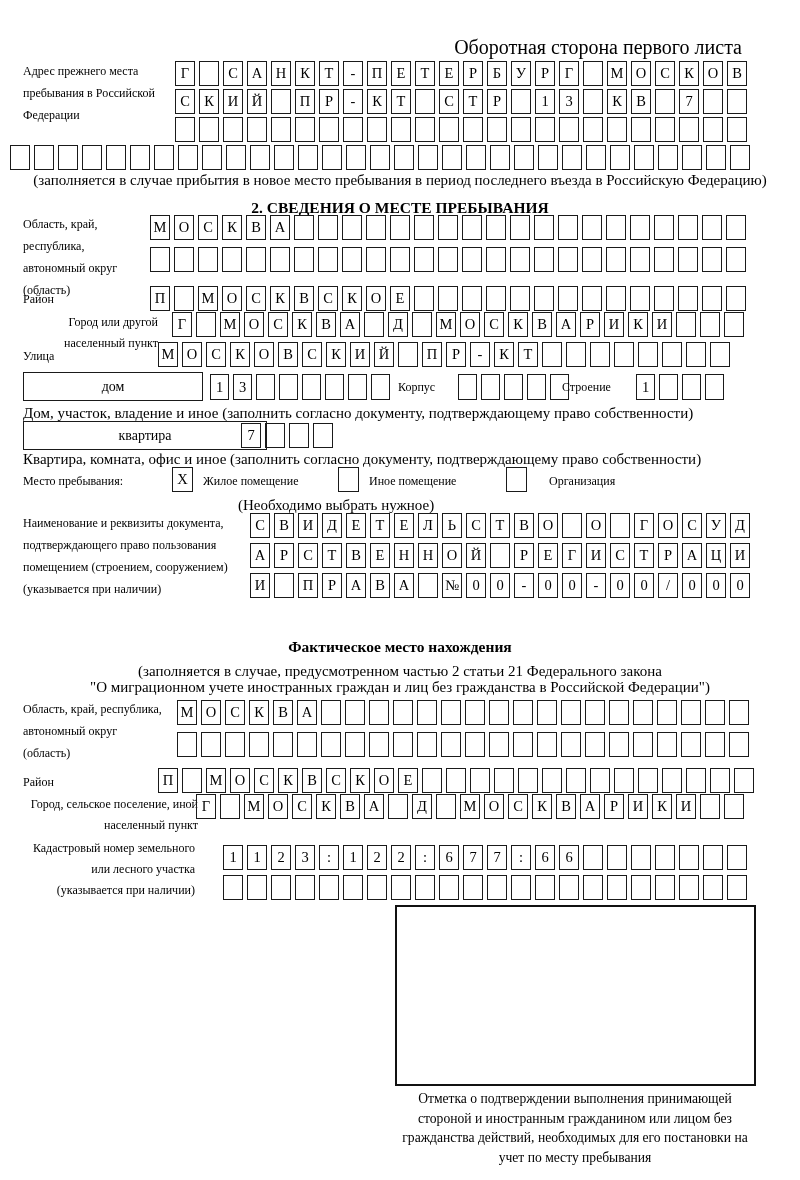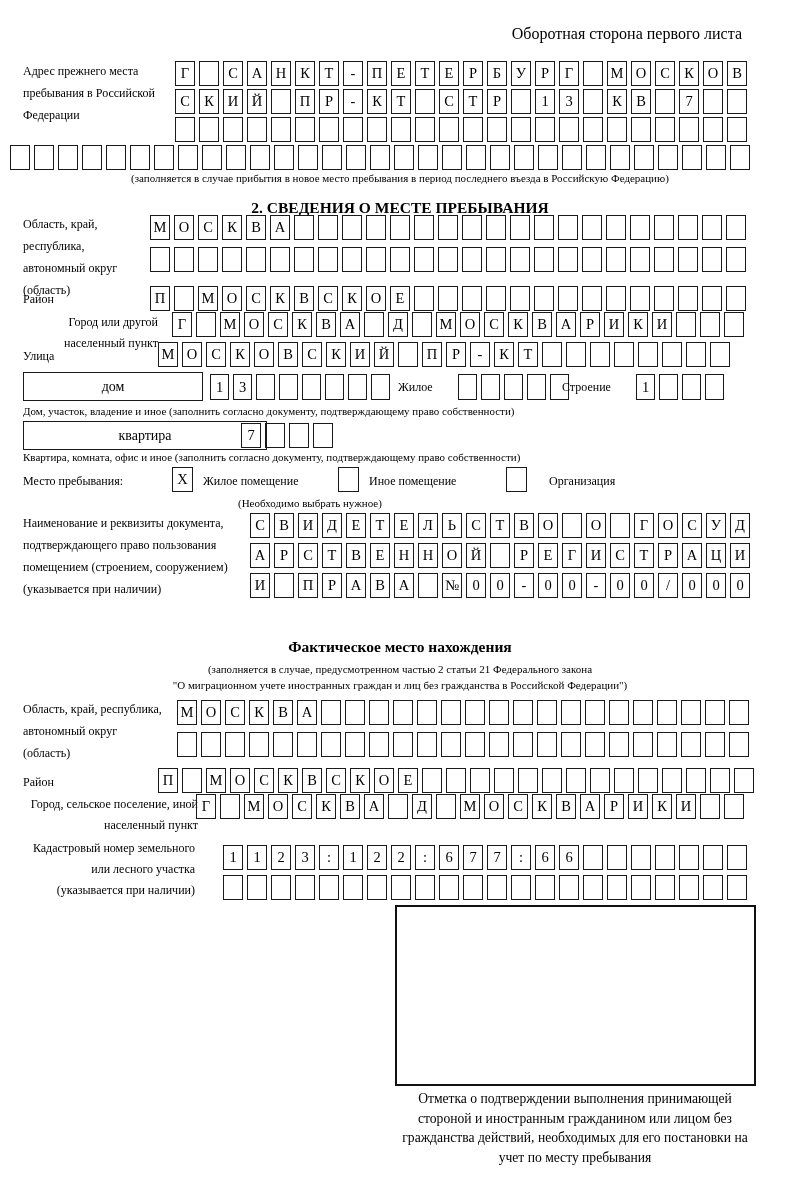--- a/index.html
+++ b/index.html
@@ -1,38 +1,38 @@
 <!DOCTYPE html>
 <html><head>
 <meta charset="utf-8">
 <style>
   html,body{margin:0;padding:0;background:#fff;}
   body{width:800px;height:1180px;position:relative;color:#000;
        font-family:"Liberation Serif", "DejaVu Serif", serif;}
   .lbl{position:absolute;font-size:12px;line-height:22px;}
   .lbl.lh21{line-height:21px;text-align:right;}
-  .note{position:absolute;font-size:11px;}
+  .note{position:absolute;font-size:15px;}
   .center{left:0;width:800px;text-align:center;}
   .title{position:absolute;font-weight:bold;font-size:15.5px;}
   .row{position:absolute;white-space:nowrap;height:26px;}
   .cb{display:inline-flex;align-items:center;justify-content:center;
       width:20px;height:25px;border:1.5px solid #1a1a1a;box-sizing:border-box;
       margin-right:4px;font-size:14.5px;vertical-align:top;overflow:hidden;}
   .p23 .cb{width:19px;height:26px;}
   .wbox{position:absolute;border:1.6px solid #1a1a1a;box-sizing:border-box;
         display:flex;align-items:center;justify-content:center;font-size:14px;}
   .chk{position:absolute;width:21px;height:25px;border:1.6px solid #1a1a1a;
        box-sizing:border-box;display:flex;align-items:center;justify-content:center;
        font-size:14.5px;}
   .bigbox{position:absolute;border:2px solid #111;background:#fff;}
 </style>
 </head>
 <body>
 
-<div class="note" style="top:25px;right:58px;font-size:16px;">Оборотная сторона первого листа</div>
+<div class="note" style="top:36px;right:58px;font-size:20px;">Оборотная сторона первого листа</div>
 
 <div class="lbl" style="left:23px;top:60px;width:135px;">Адрес прежнего места пребывания в Российской Федерации</div>
 <div class="row" style="left:175px;top:61px;"><span class="cb">Г</span><span class="cb"></span><span class="cb">С</span><span class="cb">А</span><span class="cb">Н</span><span class="cb">К</span><span class="cb">Т</span><span class="cb">-</span><span class="cb">П</span><span class="cb">Е</span><span class="cb">Т</span><span class="cb">Е</span><span class="cb">Р</span><span class="cb">Б</span><span class="cb">У</span><span class="cb">Р</span><span class="cb">Г</span><span class="cb"></span><span class="cb">М</span><span class="cb">О</span><span class="cb">С</span><span class="cb">К</span><span class="cb">О</span><span class="cb">В</span></div>
 <div class="row" style="left:175px;top:89px;"><span class="cb">С</span><span class="cb">К</span><span class="cb">И</span><span class="cb">Й</span><span class="cb"></span><span class="cb">П</span><span class="cb">Р</span><span class="cb">-</span><span class="cb">К</span><span class="cb">Т</span><span class="cb"></span><span class="cb">С</span><span class="cb">Т</span><span class="cb">Р</span><span class="cb"></span><span class="cb">1</span><span class="cb">3</span><span class="cb"></span><span class="cb">К</span><span class="cb">В</span><span class="cb"></span><span class="cb">7</span><span class="cb"></span><span class="cb"></span></div>
 <div class="row" style="left:175px;top:117px;"><span class="cb"></span><span class="cb"></span><span class="cb"></span><span class="cb"></span><span class="cb"></span><span class="cb"></span><span class="cb"></span><span class="cb"></span><span class="cb"></span><span class="cb"></span><span class="cb"></span><span class="cb"></span><span class="cb"></span><span class="cb"></span><span class="cb"></span><span class="cb"></span><span class="cb"></span><span class="cb"></span><span class="cb"></span><span class="cb"></span><span class="cb"></span><span class="cb"></span><span class="cb"></span><span class="cb"></span></div>
 <div class="row" style="left:10px;top:145px;"><span class="cb"></span><span class="cb"></span><span class="cb"></span><span class="cb"></span><span class="cb"></span><span class="cb"></span><span class="cb"></span><span class="cb"></span><span class="cb"></span><span class="cb"></span><span class="cb"></span><span class="cb"></span><span class="cb"></span><span class="cb"></span><span class="cb"></span><span class="cb"></span><span class="cb"></span><span class="cb"></span><span class="cb"></span><span class="cb"></span><span class="cb"></span><span class="cb"></span><span class="cb"></span><span class="cb"></span><span class="cb"></span><span class="cb"></span><span class="cb"></span><span class="cb"></span><span class="cb"></span><span class="cb"></span><span class="cb"></span></div>
 <div class="note center" style="top:172px;">(заполняется в случае прибытия в новое место пребывания в период последнего въезда в Российскую Федерацию)</div>
 
 <div class="title center" style="top:199px;">2. СВЕДЕНИЯ О МЕСТЕ ПРЕБЫВАНИЯ</div>
 
@@ -44,21 +44,21 @@
 <div class="row" style="left:150px;top:286px;"><span class="cb">П</span><span class="cb"></span><span class="cb">М</span><span class="cb">О</span><span class="cb">С</span><span class="cb">К</span><span class="cb">В</span><span class="cb">С</span><span class="cb">К</span><span class="cb">О</span><span class="cb">Е</span><span class="cb"></span><span class="cb"></span><span class="cb"></span><span class="cb"></span><span class="cb"></span><span class="cb"></span><span class="cb"></span><span class="cb"></span><span class="cb"></span><span class="cb"></span><span class="cb"></span><span class="cb"></span><span class="cb"></span><span class="cb"></span></div>
 
 <div class="lbl lh21" style="left:23px;top:312px;width:135px;">Город или другой населенный пункт</div>
 <div class="row" style="left:172px;top:312px;"><span class="cb">Г</span><span class="cb"></span><span class="cb">М</span><span class="cb">О</span><span class="cb">С</span><span class="cb">К</span><span class="cb">В</span><span class="cb">А</span><span class="cb"></span><span class="cb">Д</span><span class="cb"></span><span class="cb">М</span><span class="cb">О</span><span class="cb">С</span><span class="cb">К</span><span class="cb">В</span><span class="cb">А</span><span class="cb">Р</span><span class="cb">И</span><span class="cb">К</span><span class="cb">И</span><span class="cb"></span><span class="cb"></span><span class="cb"></span></div>
 
 <div class="lbl" style="left:23px;top:345px;">Улица</div>
 <div class="row" style="left:158px;top:342px;"><span class="cb">М</span><span class="cb">О</span><span class="cb">С</span><span class="cb">К</span><span class="cb">О</span><span class="cb">В</span><span class="cb">С</span><span class="cb">К</span><span class="cb">И</span><span class="cb">Й</span><span class="cb"></span><span class="cb">П</span><span class="cb">Р</span><span class="cb">-</span><span class="cb">К</span><span class="cb">Т</span><span class="cb"></span><span class="cb"></span><span class="cb"></span><span class="cb"></span><span class="cb"></span><span class="cb"></span><span class="cb"></span><span class="cb"></span></div>
 
 <div class="wbox" style="left:23px;top:372px;width:180px;height:29px;">дом</div>
 <div class="row p23" style="left:210px;top:374px;"><span class="cb">1</span><span class="cb">3</span><span class="cb"></span><span class="cb"></span><span class="cb"></span><span class="cb"></span><span class="cb"></span><span class="cb"></span></div>
-<div class="lbl" style="left:398px;top:376px;">Жилое</div>
+<div class="lbl" style="left:398px;top:376px;">Корпус</div>
 <div class="row p23" style="left:458px;top:374px;"><span class="cb"></span><span class="cb"></span><span class="cb"></span><span class="cb"></span><span class="cb"></span></div>
 <div class="lbl" style="left:562px;top:376px;">Строение</div>
 <div class="row p23" style="left:636px;top:374px;"><span class="cb">1</span><span class="cb"></span><span class="cb"></span><span class="cb"></span></div>
 <div class="note" style="left:23px;top:405px;">Дом, участок, владение и иное (заполнить согласно документу, подтверждающему право собственности)</div>
 
 <div class="wbox" style="left:23px;top:421px;width:244px;height:29px;">квартира</div>
 <div class="row" style="left:241px;top:423px;"><span class="cb">7</span><span class="cb"></span><span class="cb"></span><span class="cb"></span></div>
 <div class="note" style="left:23px;top:451px;">Квартира, комната, офис и иное (заполнить согласно документу, подтверждающему право собственности)</div>
 
 <div class="lbl" style="left:23px;top:470px;">Место пребывания:</div>

